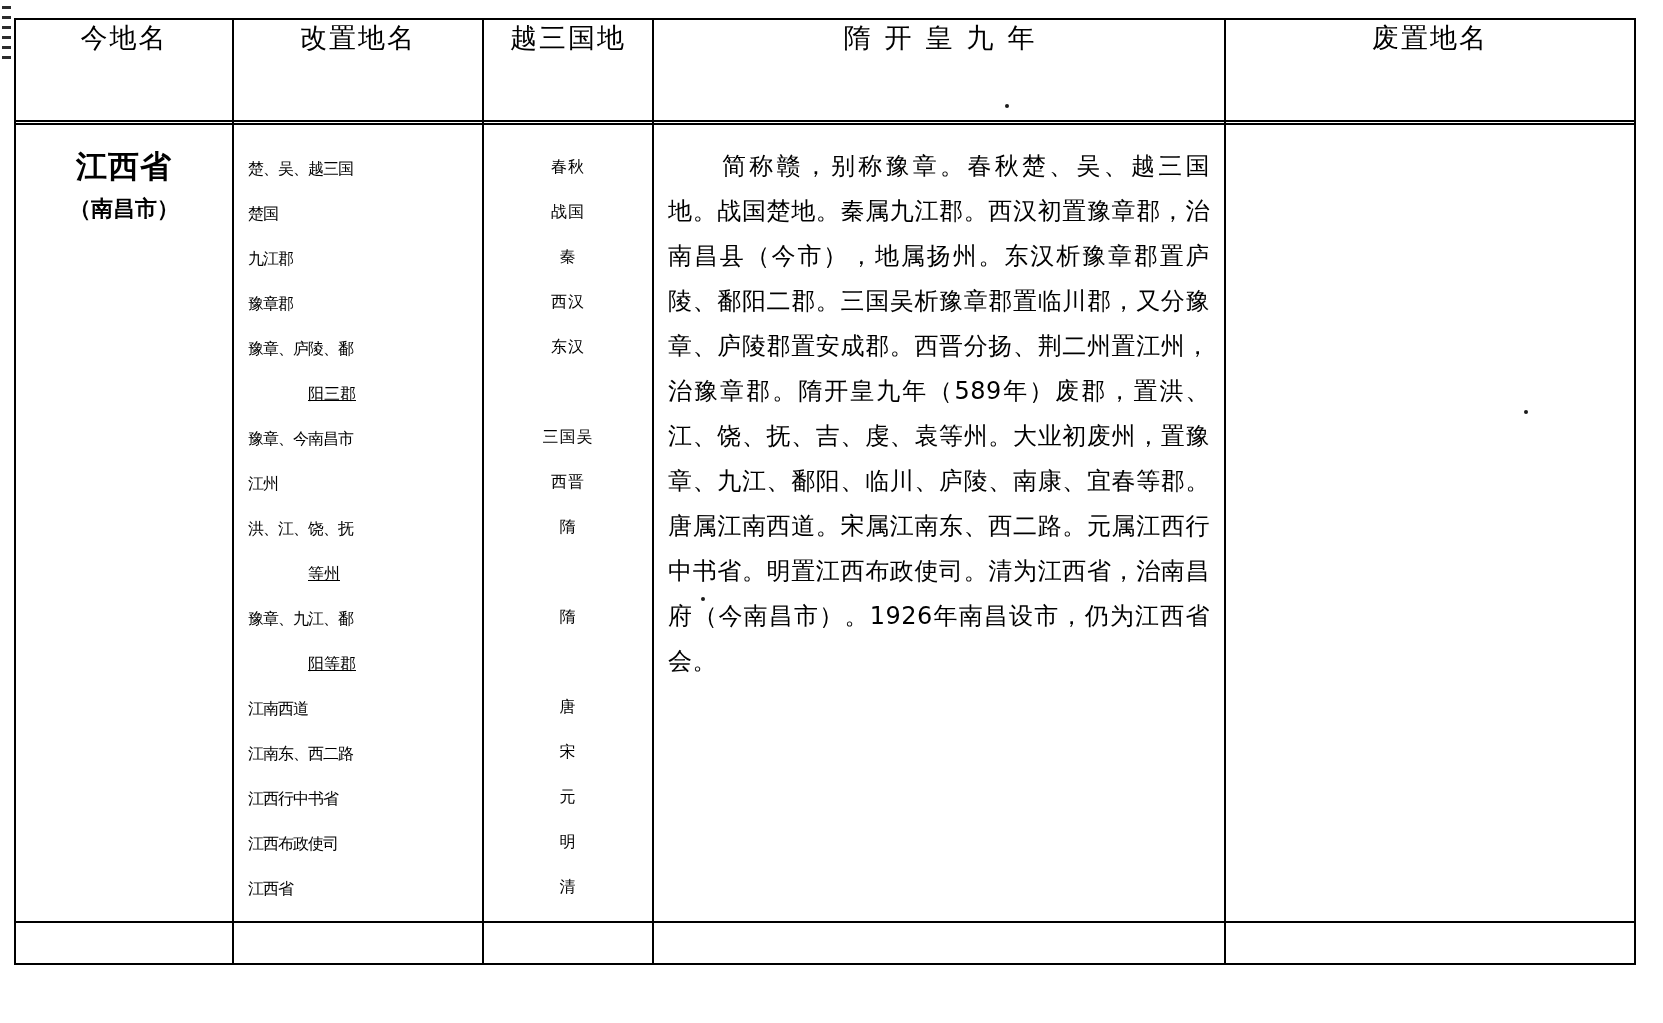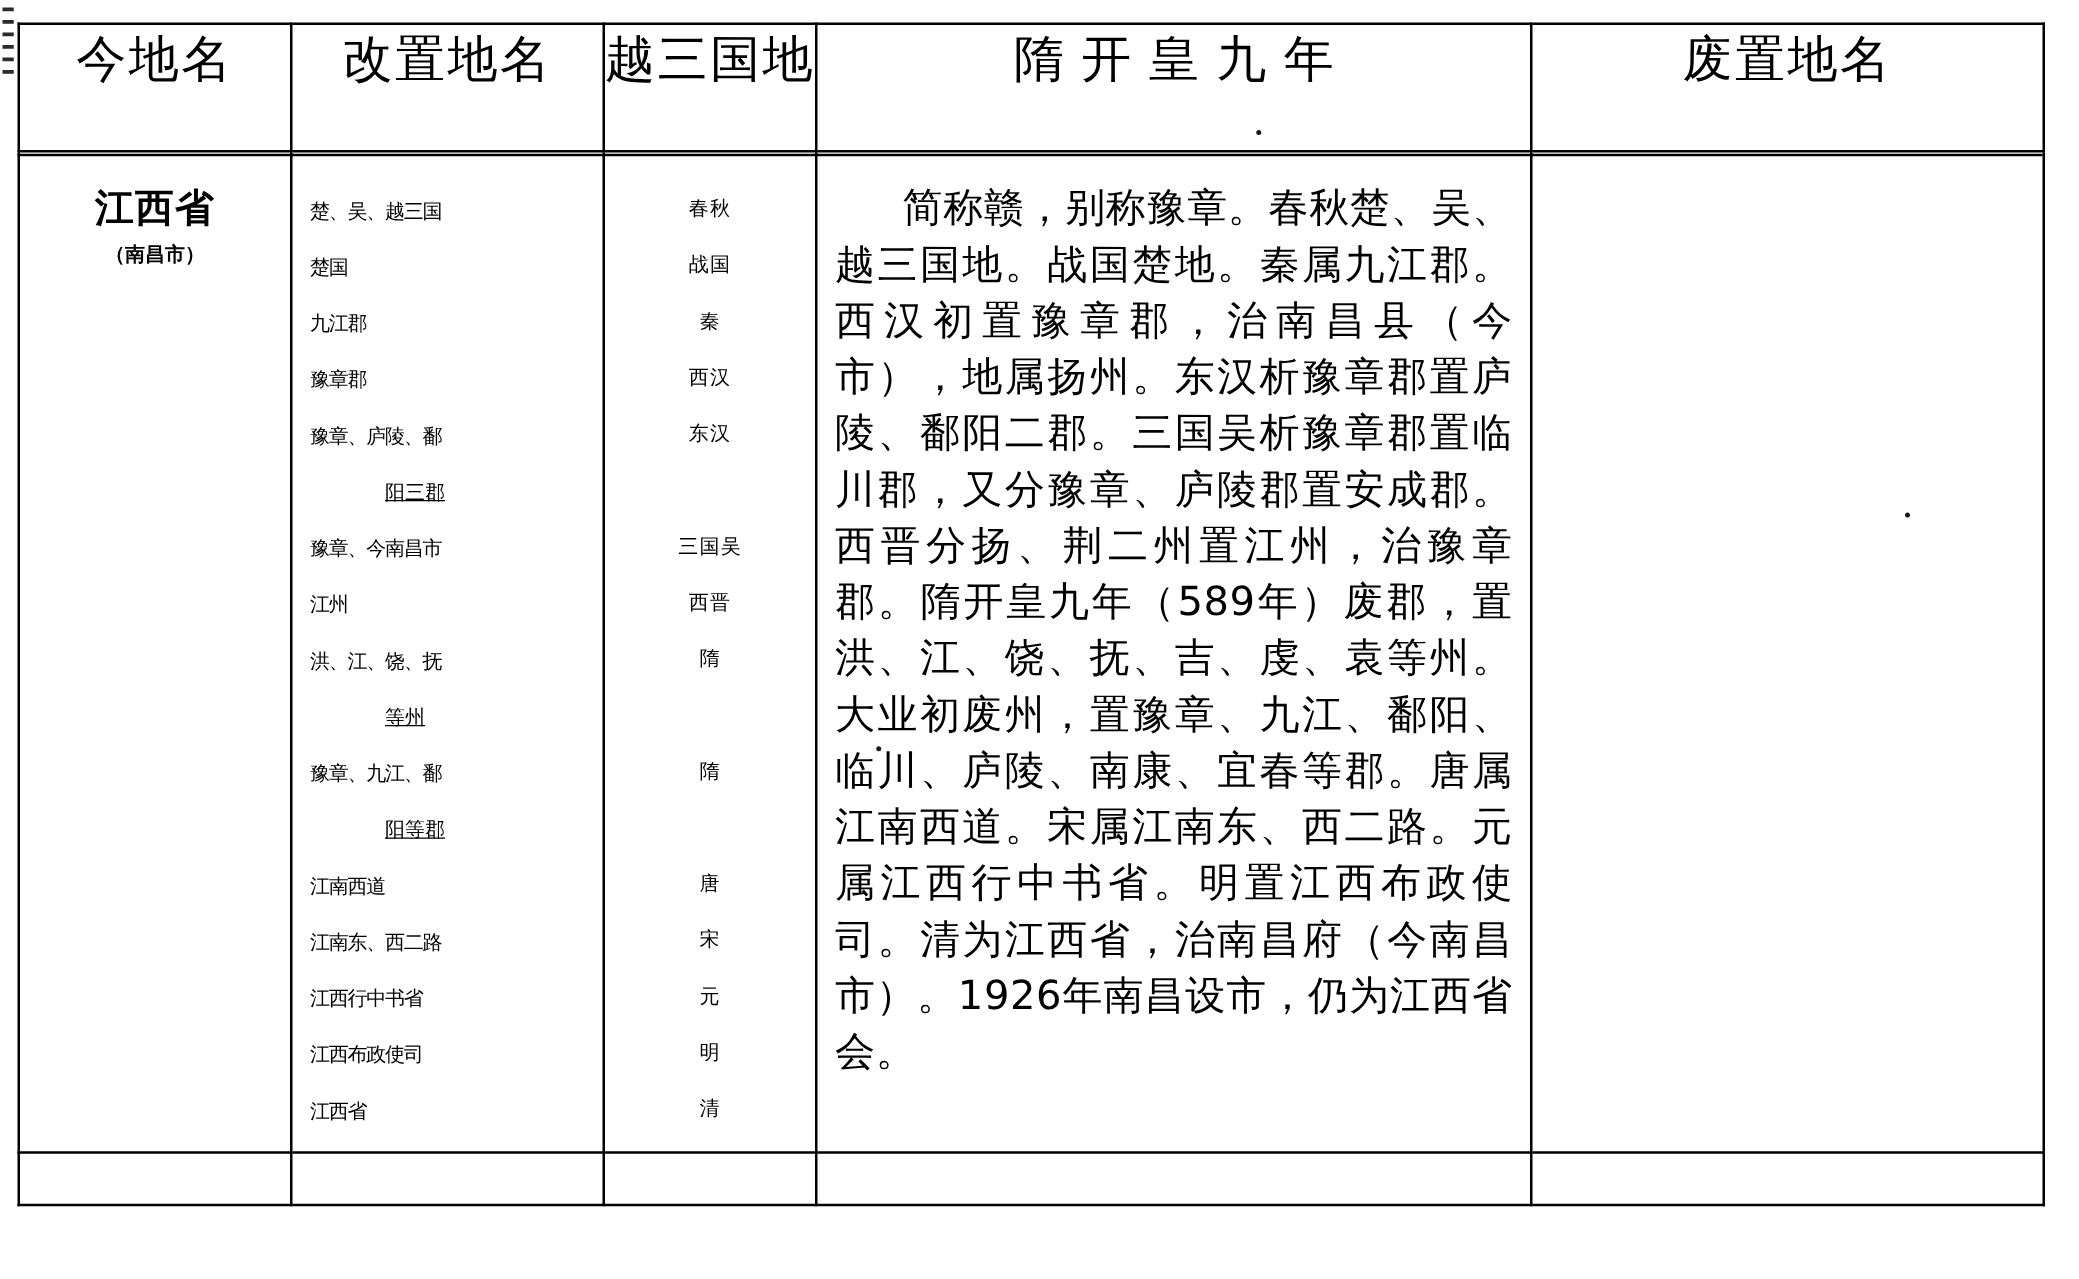--- a/index.html
+++ b/index.html
@@ -53,21 +53,21 @@
   }
 
   
   .hdr-row td {
     height: 100px;
     text-align: center;
     vertical-align: middle;
     border-bottom: 2px solid #000;
   }
   .hdr-text {
-    font-size: 40px;
+    font-size: 27px;
     letter-spacing: 2px;
     font-family: "DejaVu Sans", "Liberation Sans", sans-serif;
     font-weight: 500;
   }
   .hdr-text.wide {
     letter-spacing: 14px;
     padding-left: 14px;
   }
 
   .double-sep {
@@ -102,21 +102,21 @@
   .now-wrap {
     padding-top: 24px;
     text-align: center;
   }
   .now-name {
     font-size: 31px;
     font-weight: 700;
     letter-spacing: 1px;
   }
   .now-sub {
-    font-size: 16px;
+    font-size: 22px;
     font-weight: 700;
     margin-top: 6px;
     letter-spacing: 0px;
   }
 
   .lines {
     padding: 24px 6px 10px 6px;
   }
   .lines .ln {
     font-size: 16px;
@@ -137,21 +137,21 @@
     text-align: center;
     letter-spacing: 1px;
     font-family: Liberation Mono, monospace;
   }
   .c-era .lines .ln.blank {
     color: transparent;
   }
 
   .hist {
     padding: 22px 14px 14px 14px;
-    font-size: 32px;
+    font-size: 24px;
     line-height: 45px;
     text-align: justify;
     text-justify: inter-character;
     letter-spacing: 0.5px;
   }
   .hist .indent-first {
     text-indent: 54px;
   }
 
   

